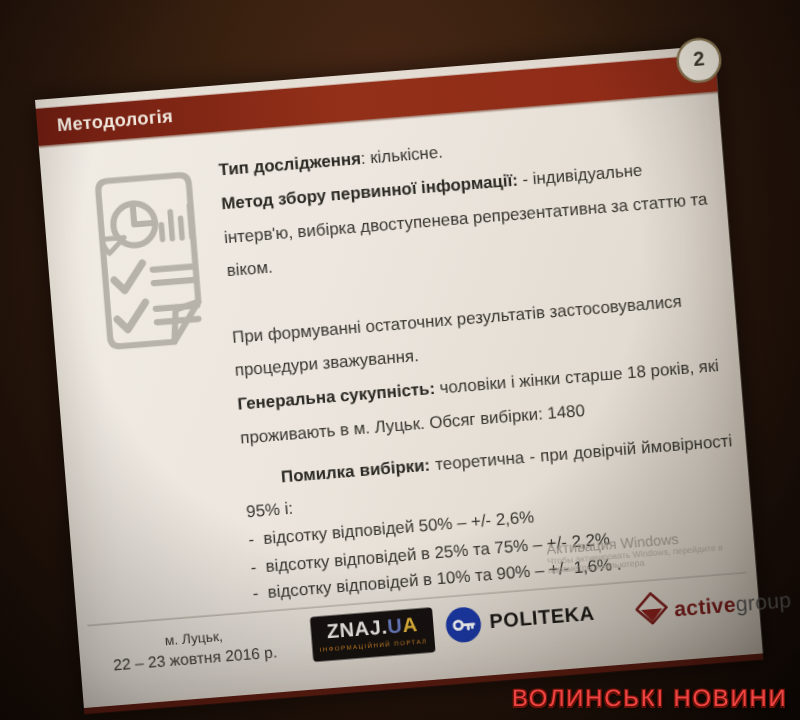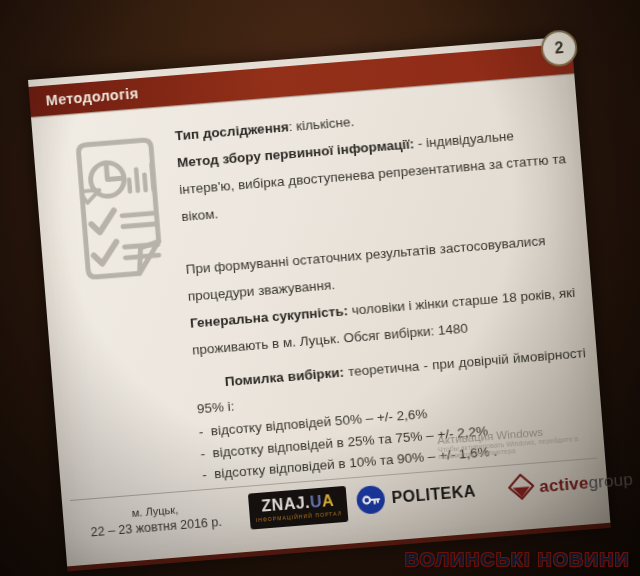--- a/index.html
+++ b/index.html
@@ -67,21 +67,21 @@
   .politeka{position:absolute;left:294px;top:4px;display:flex;align-items:center;}
   .politeka .key{width:28px;height:28px;border-radius:50%;background:#1c3aa8;display:flex;align-items:center;justify-content:center;}
   .politeka .label{font-size:16px;font-weight:bold;color:#1d1a16;margin-left:7px;letter-spacing:0.4px;}
   .agroup{position:absolute;left:446px;top:4px;display:flex;align-items:center;}
   .agroup .words{font-size:17px;margin-left:5px;letter-spacing:0.2px;white-space:nowrap;}
   .agroup .active{font-weight:bold;color:#7d1f1c;}
   .agroup .group{color:#5c5a57;}
   
   .news-wm{
     position:absolute;right:10px;bottom:5px;z-index:7;
-    font-size:19px;font-weight:bold;letter-spacing:1.5px;color:#0f172a;
+    font-size:19px;font-weight:normal;letter-spacing:1.5px;color:#ef4444;
     text-shadow:1px 1px 0 #6b1208,-1px 1px 0 #6b1208,1px -1px 0 #6b1208,-1px -1px 0 #6b1208,2px 2px 2px rgba(0,0,0,0.6);
     white-space:nowrap;
     padding-left:45px;
   }
 </style>
 </head>
 <body>
 
 <div class="slide">
 

